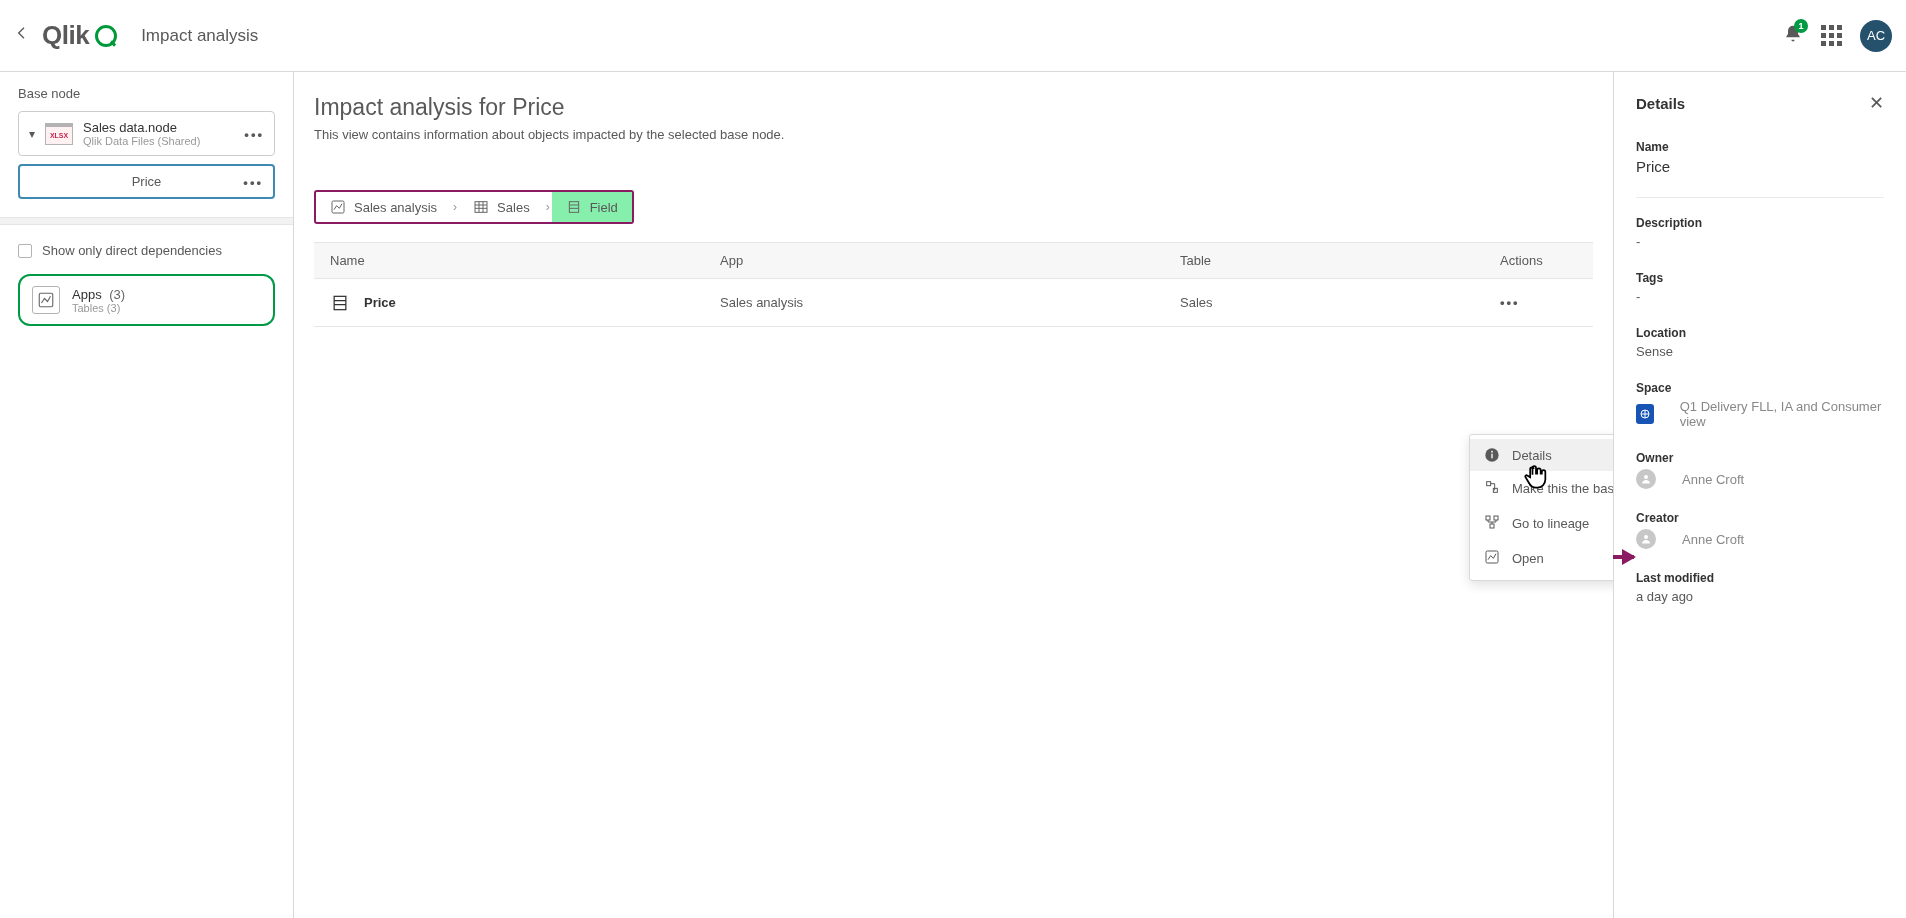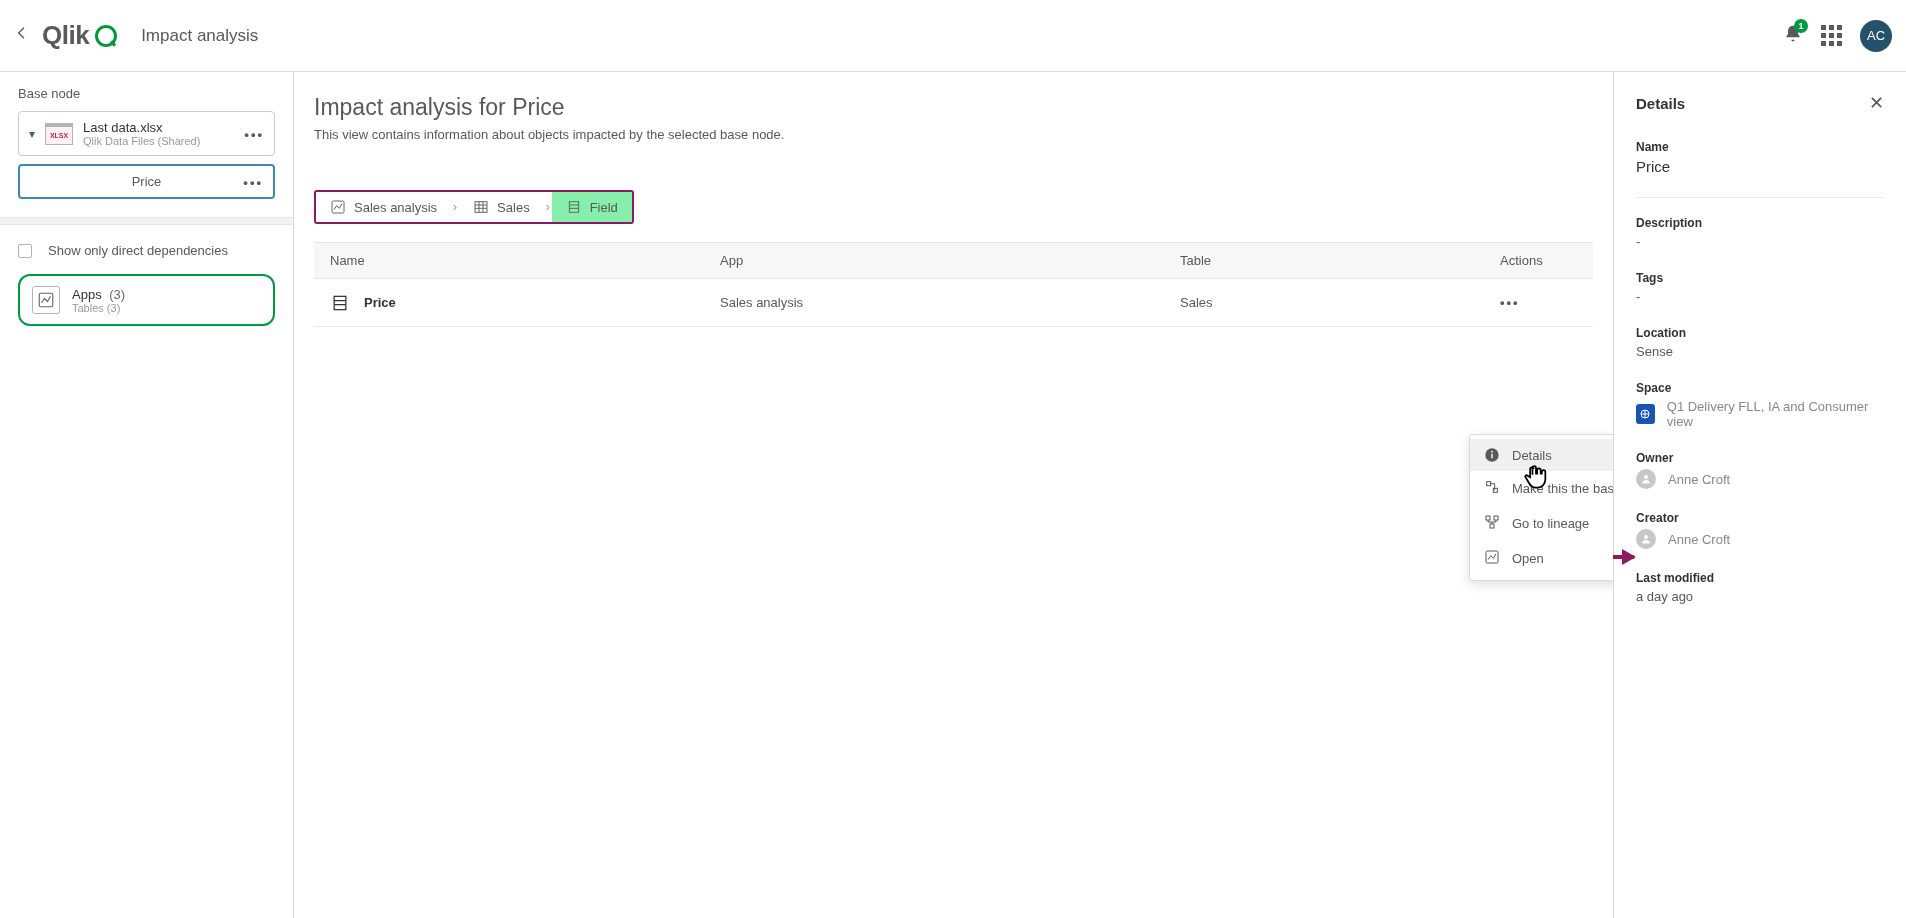--- a/index.html
+++ b/index.html
@@ -61,21 +61,21 @@
   color:#c7254e; display:flex; align-items:center; justify-content:center; background:#fff1f1;
 }
 .basenode-info .fname { font-size:13px; color:#333; }
 .basenode-info .fmeta { font-size:11px; color:#999; }
 .basenode-card .more, .price-row .more { position:absolute; right:10px; top:50%; transform:translateY(-50%); color:#595959; cursor:pointer; letter-spacing:2px; font-weight:700; }
 .price-row {
   border: 2px solid #3f8ab3; border-radius:4px; padding: 8px 10px; text-align:center; position:relative; color:#595959;
 }
 .separator { height: 8px; background:#f2f2f2; border-top:1px solid #e6e6e6; border-bottom:1px solid #e6e6e6; }
 .filters { padding: 18px; }
-.checkbox-row { display:flex; align-items:center; gap:16px; color:#595959; margin-bottom:16px; cursor:pointer; }
+.checkbox-row { display:flex; align-items:center; gap:10px; color:#595959; margin-bottom:16px; cursor:pointer; }
 .checkbox-box { width:14px; height:14px; border:1px solid #b3b3b3; border-radius:2px; }
 .filter-card {
   border:1px solid #ccc; border-radius:12px; padding:10px 12px; display:flex; align-items:center; gap:12px; margin-bottom:12px; cursor:pointer;
 }
 .filter-card.selected { border:2px solid #009a44; }
 .filter-icon {
   width:28px; height:28px; border:1px solid #b3b3b3; border-radius:3px; display:flex; align-items:center; justify-content:center;
 }
 .filter-icon svg { width:18px; height:18px; fill:none; stroke:#666; stroke-width:1.5; }
 .filter-card .t1 { font-size:13px; color:#333; }
@@ -125,21 +125,21 @@
 
 .right { width: 293px; border-left:1px solid #d9d9d9; padding: 20px 22px; position:relative; }
 .details-head { display:flex; align-items:center; justify-content:space-between; margin-bottom:26px; }
 .details-head h2 { font-size:15px; font-weight:700; color:#333; }
 .close-x { cursor:pointer; font-size:18px; color:#595959; }
 .field-group { margin-bottom:22px; }
 .field-label { font-size:12px; font-weight:700; color:#333; margin-bottom:4px; }
 .field-value { font-size:13px; color:#595959; }
 .field-value.big { font-size:15px; color:#333; }
 .divider { border-top:1px solid #eaeaea; margin: 4px 0 18px 0; }
-.space-row, .owner-row { display:flex; align-items:center; gap:12px; color:#888; font-size:13px; }
+.space-row, .owner-row { display:flex; align-items:center; gap:26px; color:#888; font-size:13px; }
 .space-ic { width:20px; height:20px; background:#1854b4; border-radius:3px; display:flex; align-items:center; justify-content:center; }
 .space-ic svg { width:12px; height:12px; stroke:#fff; fill:none; stroke-width:2; }
 .avatar-sm { width:20px; height:20px; border-radius:50%; background:#c7c7c7; display:flex; align-items:center; justify-content:center; }
 .avatar-sm svg { width:12px; height:12px; fill:#fff; }
 
 
 .arrow {
   position:absolute; top:555px; left:1570px; width:64px; height:4px; background:#8a1a62;
 }
 .arrow::after {
@@ -192,21 +192,21 @@
 
 <div class="main">
 
   <div class="left">
     <div class="left-top">
       <div class="basenode-label">Base node</div>
       <div class="basenode-card">
         <span class="chev">▾</span>
         <div class="xlsx-icon">XLSX</div>
         <div class="basenode-info">
-          <div class="fname">Last data.xlsx</div>
+          <div class="fname">Sales data.node</div>
           <div class="fmeta">Qlik Data Files (Shared)</div>
         </div>
         <span class="more">•••</span>
       </div>
       <div class="price-row">
         <span>Price</span>
         <span class="more">•••</span>
       </div>
     </div>
     <div class="separator"></div>

